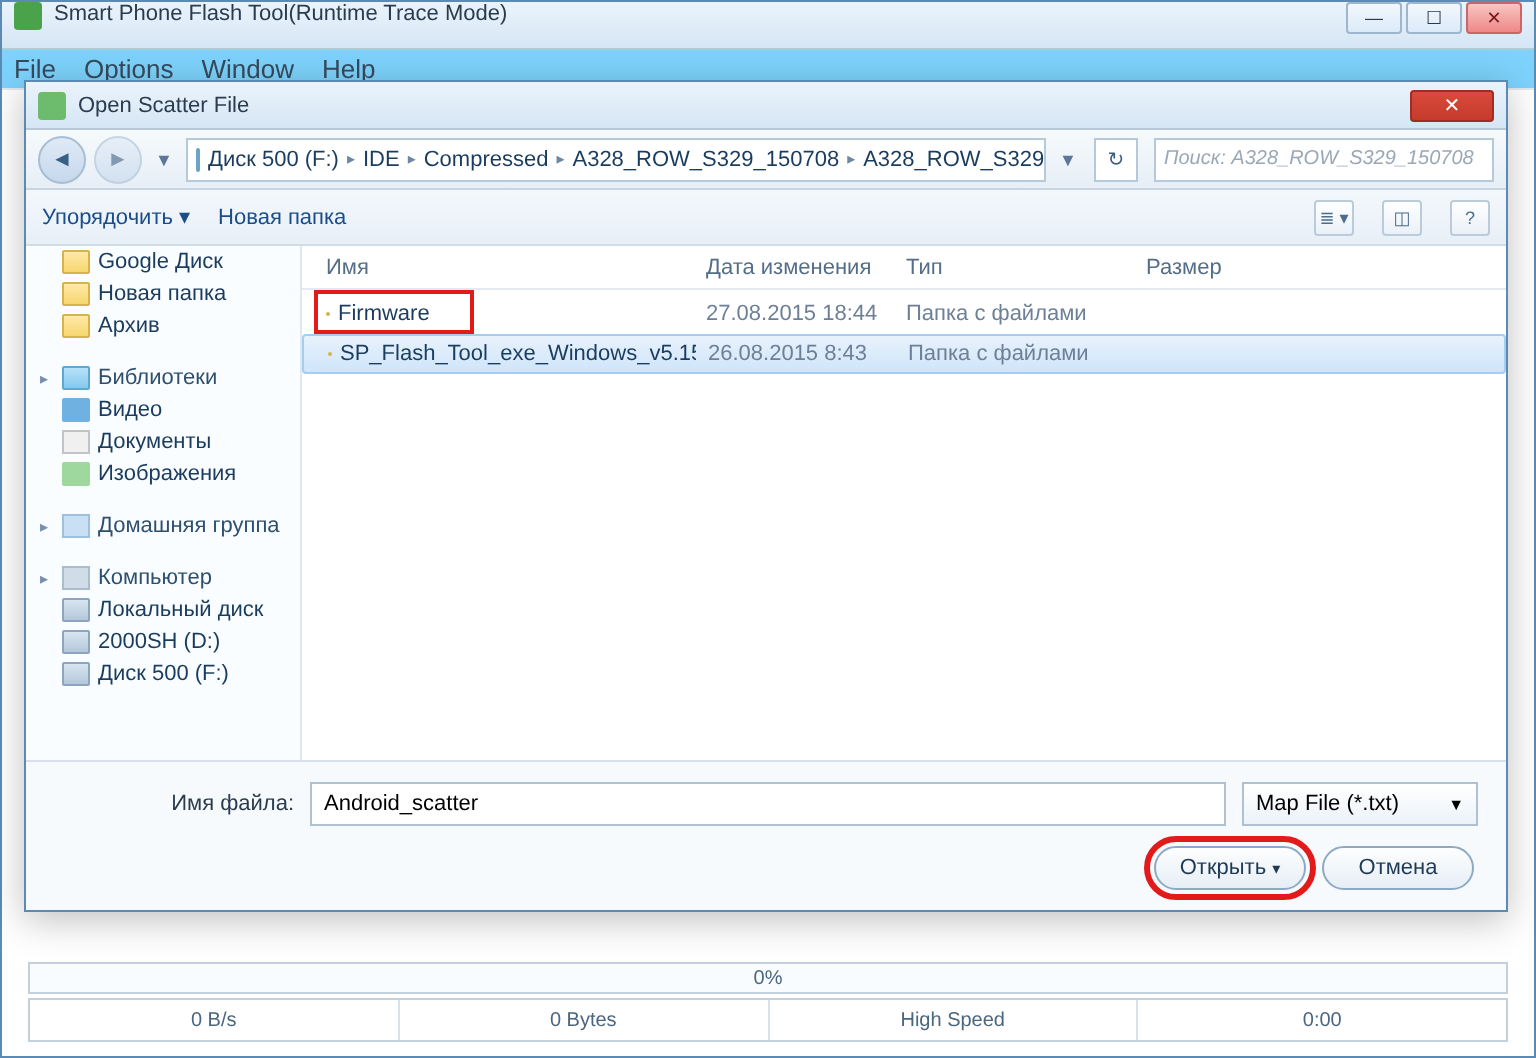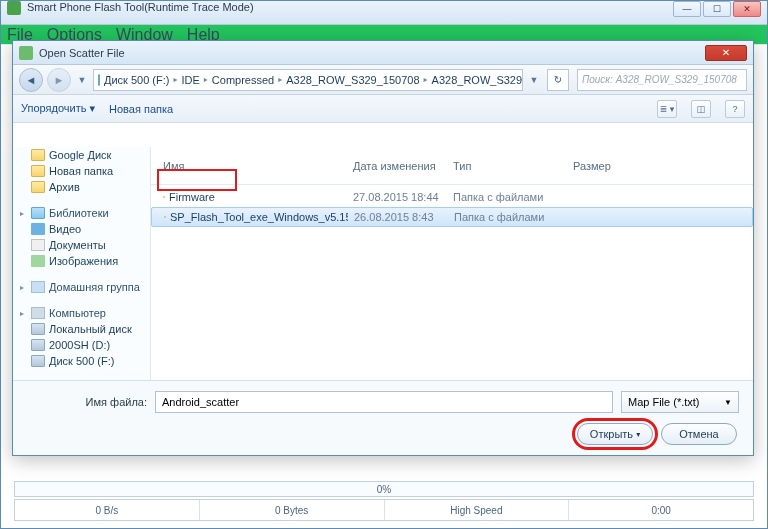--- a/index.html
+++ b/index.html
@@ -6,21 +6,21 @@
 body { background: #fff; width: 768px; height: 529px; overflow: hidden; position: relative; }
 
 
 .app-window { width: 768px; height: 529px; border: 1px solid #5b8bb4; background: #fff; }
 .app-titlebar { height: 24px; background: linear-gradient(to bottom,#eaf3fb,#d6e6f5); border-bottom: 1px solid #b9c8d8; display: flex; padding: 0 6px; font-size: 11px; color: #2a3b4d; }
 .app-titlebar .icon { width: 14px; height: 14px; background: #4aa24a; margin-right: 6px; border-radius: 2px; }
 .app-titlebar .spacer { flex: 1; }
 .app-titlebar .wbtn { width: 28px; height: 16px; margin-left: 2px; border: 1px solid #9db6cd; background: linear-gradient(#f3f8fc,#dbeaf9); border-radius: 2px; display: flex; align-items: center; justify-content: center; font-size: 9px; color: #2a3b4d; }
 .app-titlebar .wbtn.close { background: linear-gradient(#f7c6c0,#e88); border-color: #c66; color: #7a1a1a; }
 
-.app-menubar { height: 20px; background: #22c55e; border-bottom: 1px solid #e3e9ef; display: flex; align-items: center; padding: 0 6px; font-size: 16px; color: #374a5d; gap: 14px; }
+.app-menubar { height: 20px; background: #7dd3fc; border-bottom: 1px solid #e3e9ef; display: flex; align-items: center; padding: 0 6px; font-size: 13px; color: #374a5d; gap: 14px; }
 
 
 .dialog { position: absolute; left: 12px; top: 40px; width: 742px; height: 416px; border: 1px solid #5b8bb4; background: #fff; box-shadow: 0 4px 18px rgba(0,0,0,.25); display: flex; flex-direction: column; }
 .dlg-titlebar { height: 24px; background: linear-gradient(to bottom,#eaf3fb,#d6e6f5); border-bottom: 1px solid #b9c8d8; display: flex; align-items: center; padding: 0 6px; font-size: 11px; color: #2a3b4d; }
 .dlg-titlebar .icon { width: 14px; height: 14px; background: #6dbb6d; margin-right: 6px; border-radius: 2px; }
 .dlg-titlebar .spacer { flex: 1; }
 .dlg-close { width: 42px; height: 16px; background: linear-gradient(#d94b3c,#c43a2b); border: 1px solid #a02d22; border-radius: 2px; color: #fff; font-size: 10px; display: flex; align-items: center; justify-content: center; }
 
 
 .navbar { height: 30px; background: linear-gradient(#f6fafc,#e6eef6); border-bottom: 1px solid #c8d4e0; display: flex; align-items: center; padding: 0 6px; gap: 4px; }
@@ -34,42 +34,42 @@
 .refresh-btn { width: 22px; height: 22px; border: 1px solid #b6c8dc; background: #fff; display: flex; align-items: center; justify-content: center; font-size: 10px; color: #3a5f84; margin-left: 2px; }
 .searchbox { width: 170px; height: 22px; border: 1px solid #b6c8dc; background: #fff; display: flex; align-items: center; padding: 0 4px; font-size: 10px; color: #9aa8b6; font-style: italic; margin-left: 4px; }
 
 
 .toolbar { height: 28px; background: linear-gradient(#f4f8fc,#e7eff7); border-bottom: 1px solid #d1dce7; display: flex; align-items: center; padding: 0 8px; gap: 14px; font-size: 11px; }
 .toolbar .link { color: #1a4d8a; }
 .toolbar .spacer { flex: 1; }
 .tool-icn { width: 20px; height: 18px; border: 1px solid #bccbda; background: linear-gradient(#fff,#e9f1f8); border-radius: 2px; display: flex; align-items: center; justify-content: center; font-size: 9px; color: #4e6c8b; }
 
 
-.body { flex: 1; display: flex; min-height: 0; margin-top: 24px; }
+.body { flex: 1; display: flex; min-height: 0; }
 .sidebar { width: 138px; border-right: 1px solid #e0e7ef; background: #fafdff; overflow-y: auto; font-size: 11px; color: #1a3c5e; }
 .sidebar::-webkit-scrollbar { width: 16px; }
 .sidebar::-webkit-scrollbar-thumb { background: #cfdbe8; border: 1px solid #b6c8dc; border-radius: 2px; }
 .sidebar::-webkit-scrollbar-track { background: #f0f5fa; }
 .tree-item { display: flex; align-items: center; padding: 2px 4px; gap: 4px; white-space: nowrap; }
 .tree-item.group { margin-top: 10px; font-weight: 500; color: #2e506e; }
 .tree-item .exp { width: 10px; font-size: 8px; color: #7690ab; text-align: center; }
 .tree-item .ficn { width: 14px; height: 12px; display: inline-block; }
 .ficn.folder { background: linear-gradient(#ffe9a6,#f7d670); border: 1px solid #d6b44a; border-radius: 1px; }
 .ficn.drive { background: linear-gradient(#d8e4ef,#b4c8db); border: 1px solid #8ca6c1; border-radius: 1px; }
 .ficn.lib { background: linear-gradient(#b6e2f9,#86c8ec); border: 1px solid #5fa8d2; border-radius: 1px; }
 .ficn.vid { background: #6fb1e0; border-radius: 1px; }
 .ficn.doc { background: #f0f0f0; border: 1px solid #c3c3c3; }
 .ficn.img { background: #9fd89f; border-radius: 1px; }
 .ficn.mus { background: #e7b96f; border-radius: 1px; }
 .ficn.home { background: #c9dff3; border: 1px solid #9ec0e0; }
 .ficn.comp { background: #d0dce8; border: 1px solid #a9bdd1; }
 
 
 .filelist { flex: 1; background: #fff; display: flex; flex-direction: column; font-size: 11px; }
-.fl-header { display: flex; border-bottom: 1px solid #e4eaf1; color: #546e87; height: 38px; align-items: center; padding-left: 6px; }
+.fl-header { display: flex; border-bottom: 1px solid #e4eaf1; color: #546e87; height: 22px; align-items: center; padding-left: 6px; }
 .fl-header .col { padding: 0 6px; }
 .col.name { width: 190px; }
 .col.date { width: 100px; }
 .col.type { width: 120px; }
 .col.size { width: 80px; }
 .fl-row { display: flex; align-items: center; height: 20px; padding-left: 6px; }
 .fl-row.selected { background: linear-gradient(#e8f2fc,#cfe5fb); border: 1px solid #a5cdf0; border-radius: 2px; }
 .fl-row .cell { padding: 0 6px; white-space: nowrap; overflow: hidden; text-overflow: ellipsis; }
 .cell.name { width: 190px; display: flex; align-items: center; gap: 4px; color: #1a3c5e; }
 .cell.date, .cell.type, .cell.size { color: #6d8097; }

